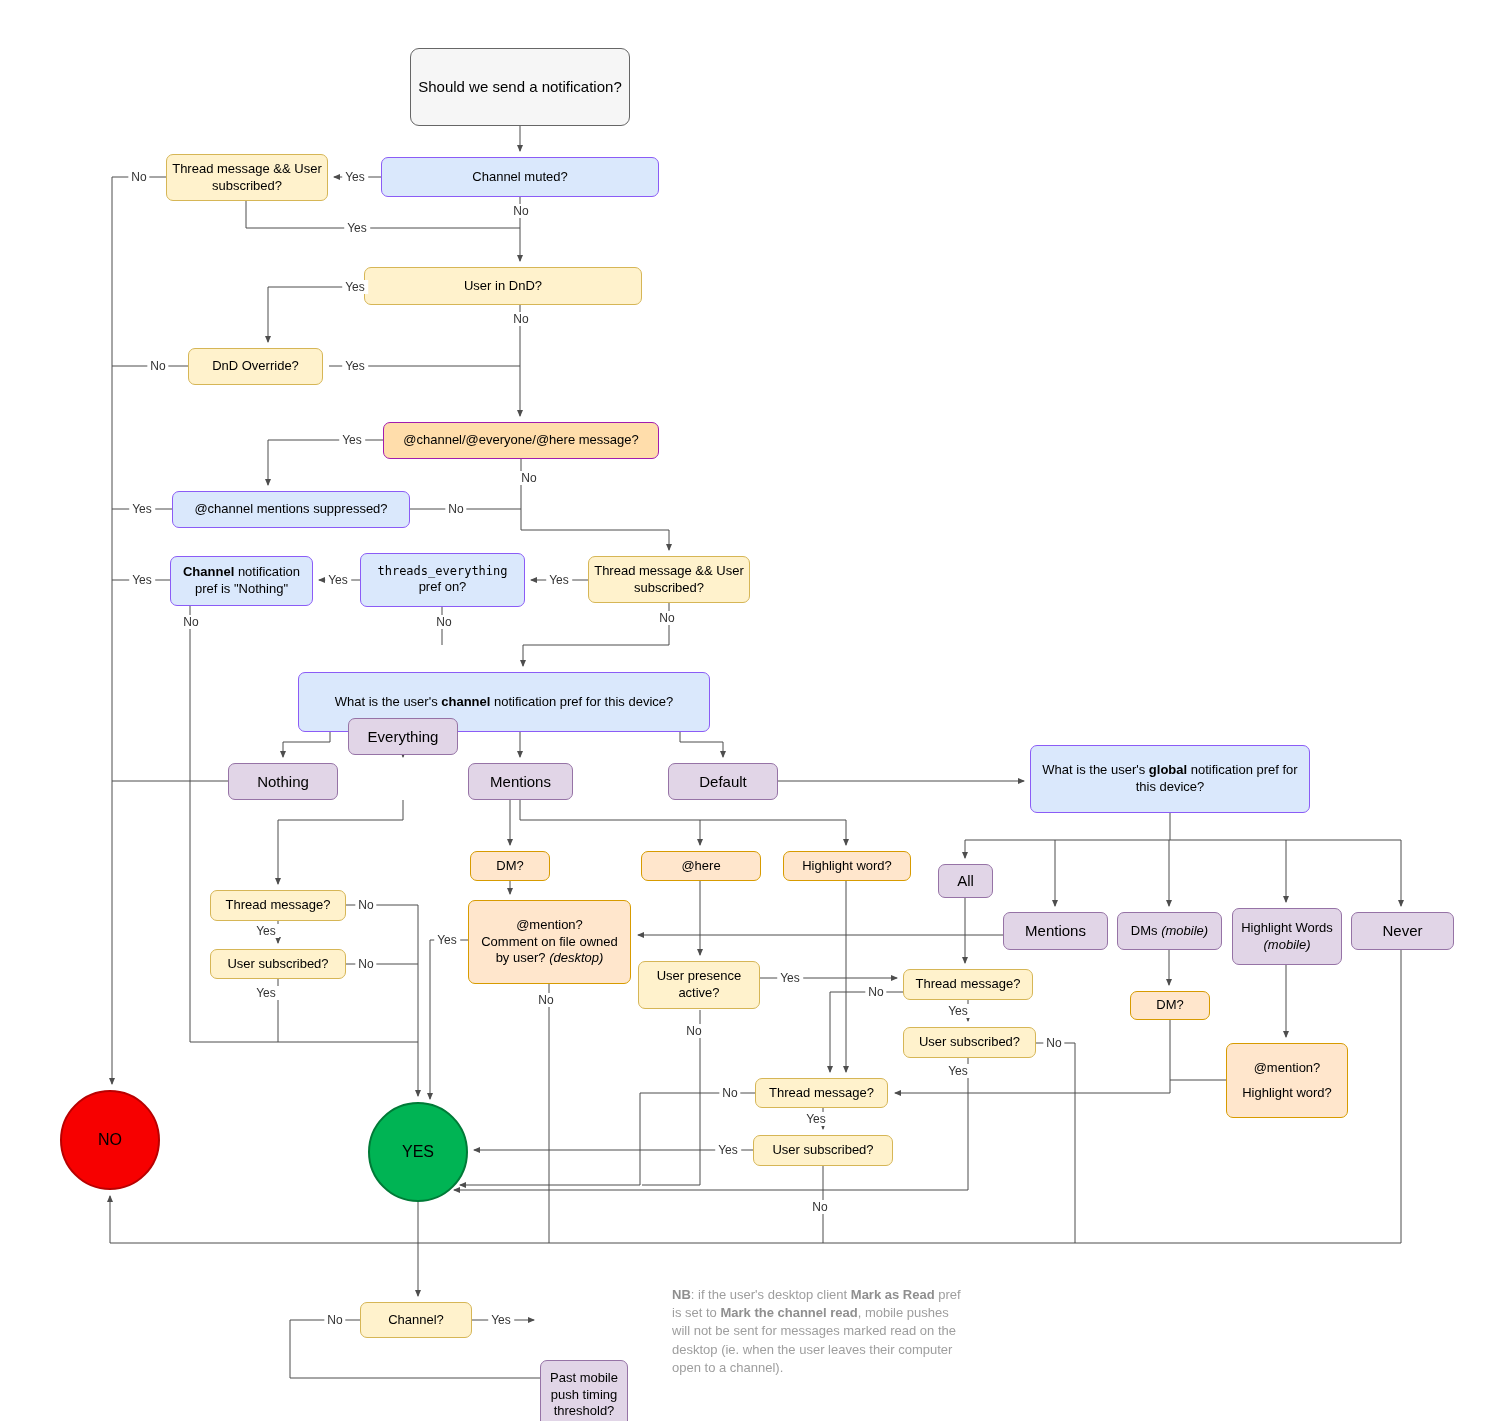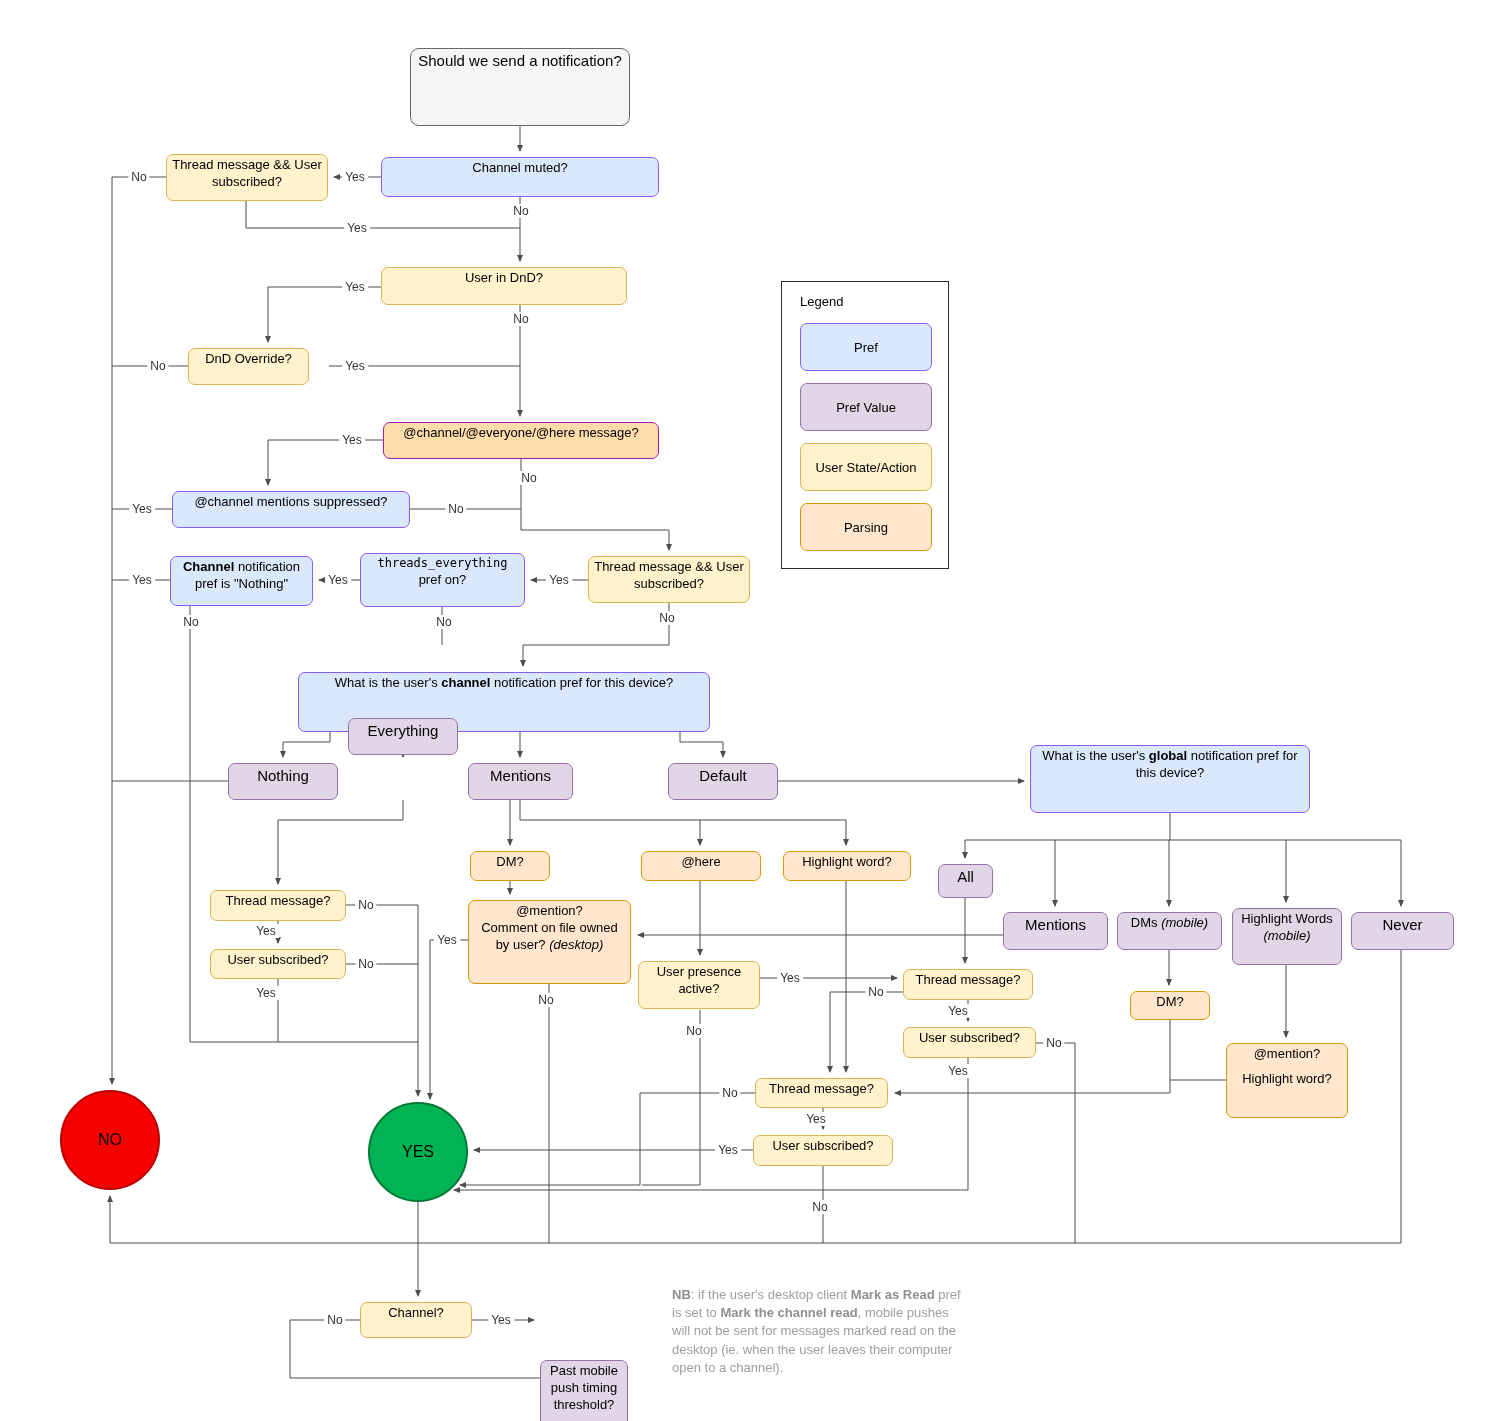--- a/index.html
+++ b/index.html
@@ -1,21 +1,21 @@
 <!DOCTYPE html>
 <html><head>
 <meta charset="utf-8">
 <style>
   html,body{margin:0;padding:0;background:#fff;}
   .canvas{position:relative;width:1491px;height:1421px;background:#fff;
           font-family:"Liberation Sans",sans-serif;color:#000;overflow:hidden;}
   svg.edges{position:absolute;left:0;top:0;z-index:1;}
   .edge{stroke:#4d4d4d;stroke-width:1;fill:none;}
   .node{position:absolute;z-index:2;box-sizing:border-box;display:flex;flex-direction:column;
-        align-items:center;text-align:center;border-radius:7px;
+        align-items:center;justify-content:center;text-align:center;border-radius:7px;
         font-size:13px;line-height:1.3;padding:2px 4px;}
   .pref{background:#dae8fc;border:1px solid #8b5cf6;}
   .pref-value{background:#e1d5e7;border:1px solid #9673a6;font-size:15px;}
   .user-state{background:#fff2cc;border:1px solid #d6b656;}
   .parsing{background:#ffe6cc;border:1px solid #d79b00;}
   .parsing-strong{background:#ffddab;border:1px solid #a21caf;}
   .start-box{background:#f6f6f6;border:1px solid #666;font-size:15px;border-radius:9px;}
   .terminal{position:absolute;z-index:2;border-radius:50%;display:flex;align-items:center;
             justify-content:center;font-size:16px;box-sizing:border-box;}
   .terminal.no{background:#f70000;border:2px solid #b90000;}
@@ -118,25 +118,25 @@
     </div>
 
   <div class="node pref" style="left:381px;top:157px;width:278px;height:40px">
     <span>Channel muted?</span>
     </div>
 
   <div class="node user-state" style="left:166px;top:154px;width:162px;height:47px">
     <span>Thread message &amp;&amp; User subscribed?</span>
     </div>
 
-  <div class="node user-state" style="left:381px;top:267px;width:246px;height:38px">
+  <div class="node user-state" style="left:364px;top:267px;width:278px;height:38px">
     <span>User in DnD?</span>
     </div>
 
-  <div class="node user-state" style="left:188px;top:348px;width:121px;height:37px">
+  <div class="node user-state" style="left:188px;top:348px;width:135px;height:37px">
     <span>DnD Override?</span>
     </div>
 
   <div class="node parsing-strong" style="left:383px;top:422px;width:276px;height:37px">
     <span>@channel/@everyone/@here message?</span>
     </div>
 
   <div class="node pref" style="left:172px;top:491px;width:238px;height:37px">
     <span>@channel mentions suppressed?</span>
     </div>
@@ -263,35 +263,20 @@
     </div>
 
   <div class="node user-state" style="left:360px;top:1302px;width:112px;height:36px">
     <span>Channel?</span>
     </div>
 
   <div class="node pref-value" style="left:540px;top:1360px;width:88px;height:70px;font-size:13px">
     <span>Past mobile push timing threshold?</span>
     </div>
 
-  <div class="legend-box">
-    <div class="legend-title">Legend</div>
-    <div class="legend-item pref" style="top:41px">
-      <span>Pref</span>
-      </div>
-    <div class="legend-item pref-value" style="top:101px;font-size:13px">
-      <span>Pref Value</span>
-      </div>
-    <div class="legend-item user-state" style="top:161px">
-      <span>User State/Action</span>
-      </div>
-    <div class="legend-item parsing" style="top:221px">
-      <span>Parsing</span>
-      </div>
-  </div>
 
   <div class="note">
     <b>NB</b><span>: if the user's desktop client </span><b>Mark as Read</b><span> pref is set to </span><b>Mark the channel read</b><span>, mobile pushes will not be sent for messages marked read on the desktop (ie. when the user leaves their computer open to a channel).</span>
   </div>
 
   <div class="elabel" style="left:355px;top:177px">Yes</div>
   <div class="elabel" style="left:521px;top:211px">No</div>
   <div class="elabel" style="left:139px;top:177px">No</div>
   <div class="elabel" style="left:357px;top:228px">Yes</div>
   <div class="elabel" style="left:355px;top:287px">Yes</div>

